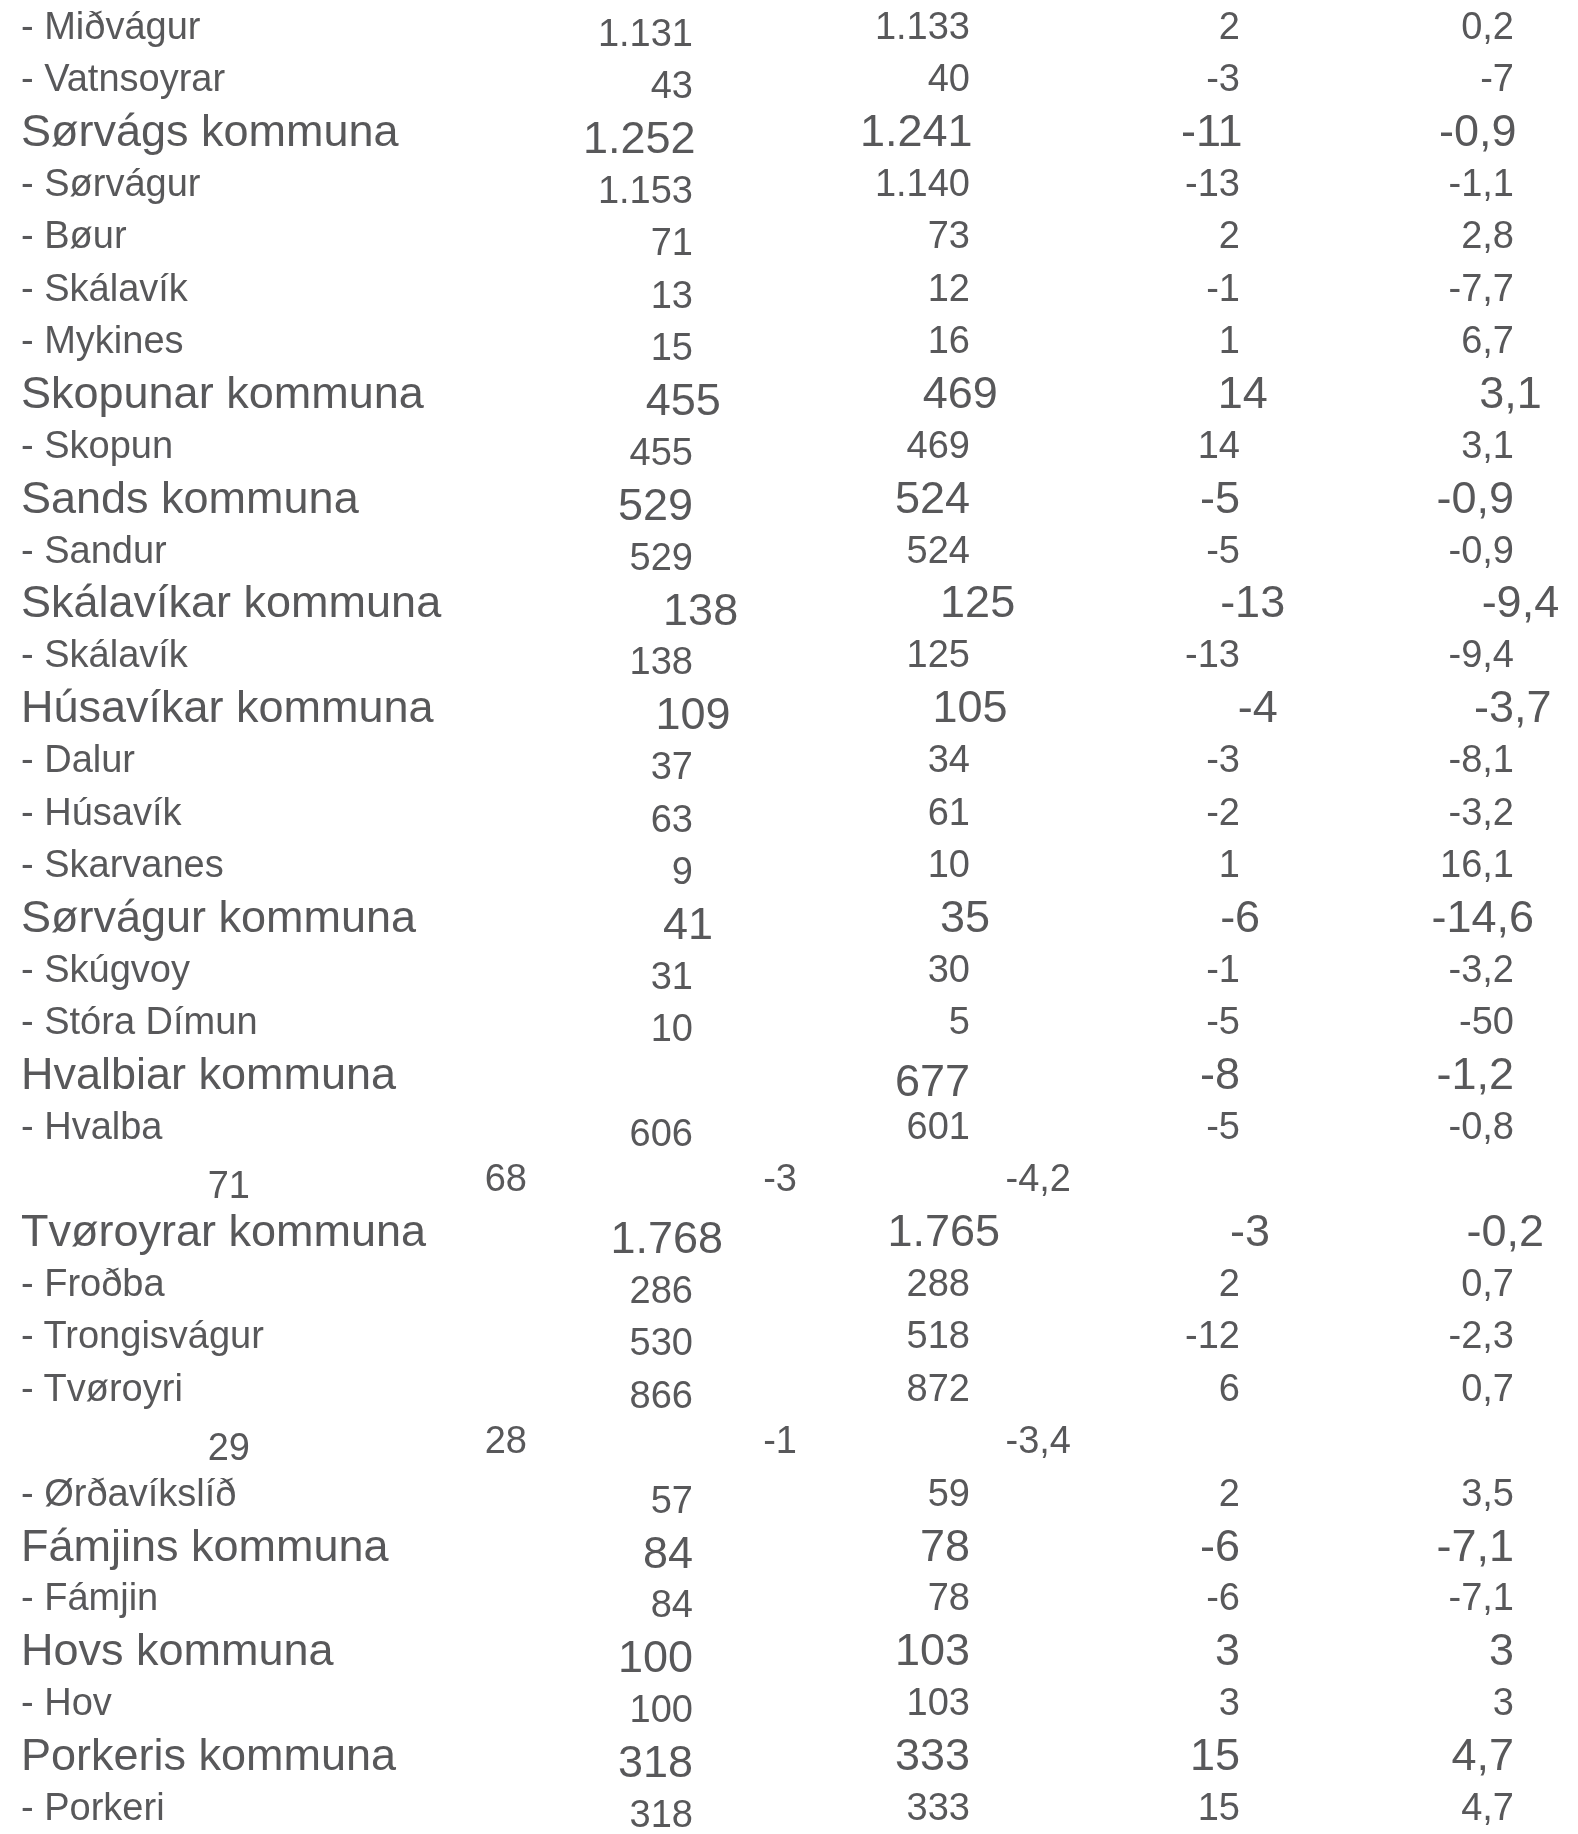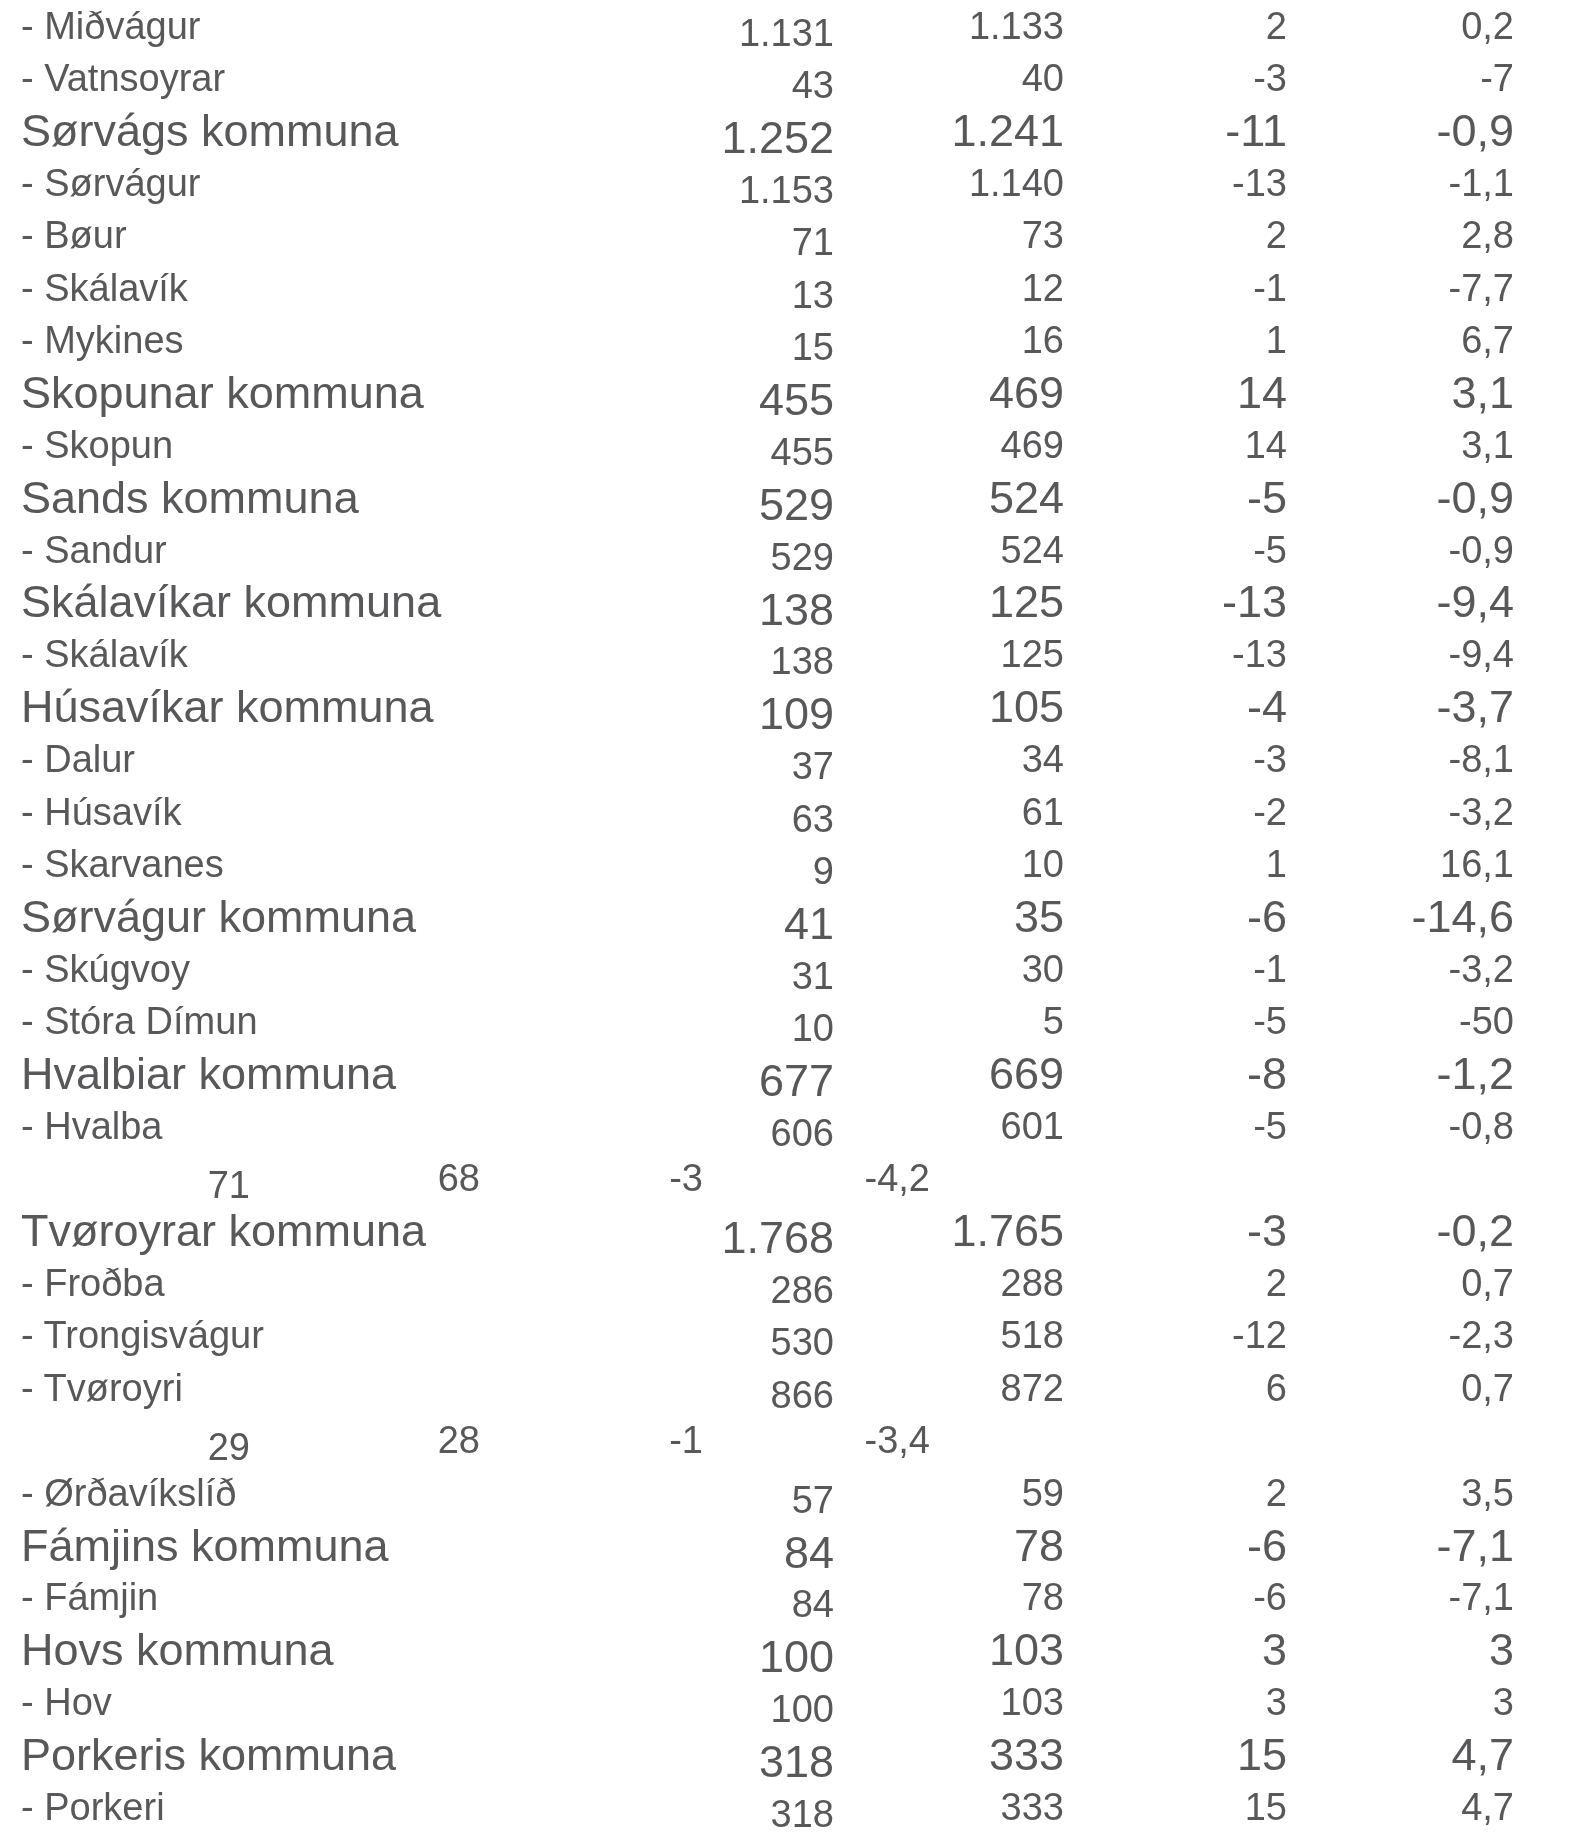--- a/index.html
+++ b/index.html
@@ -15,20 +15,21 @@
   }
   .table {
     width: 1578px;
     height: 1834px;
   }
   .row {
     display: flex;
     align-items: center;
     height: 52.4px;
     color: #58585a;
+    gap: 47px;
   }
   .row.locality {
     font-size: 38px;
   }
   .row.municipality {
     font-size: 45px;
   }
   .cell {
     white-space: nowrap;
     overflow: visible;
@@ -187,21 +188,20 @@
     <div class="row locality">
       <div class="cell name">- Stóra Dímun</div>
       <div class="cell num c0">10</div>
       <div class="cell num c1">5</div>
       <div class="cell num c2">-5</div>
       <div class="cell num c3">-50</div>
     </div>
     <div class="row municipality">
       <div class="cell name">Hvalbiar kommuna</div>
       <div class="cell num c0">677</div>
-      <div class="cell num c1">669</div>
       <div class="cell num c2">-8</div>
       <div class="cell num c3">-1,2</div>
     </div>
     <div class="row locality">
       <div class="cell name">- Hvalba</div>
       <div class="cell num c0">606</div>
       <div class="cell num c1">601</div>
       <div class="cell num c2">-5</div>
       <div class="cell num c3">-0,8</div>
     </div>

